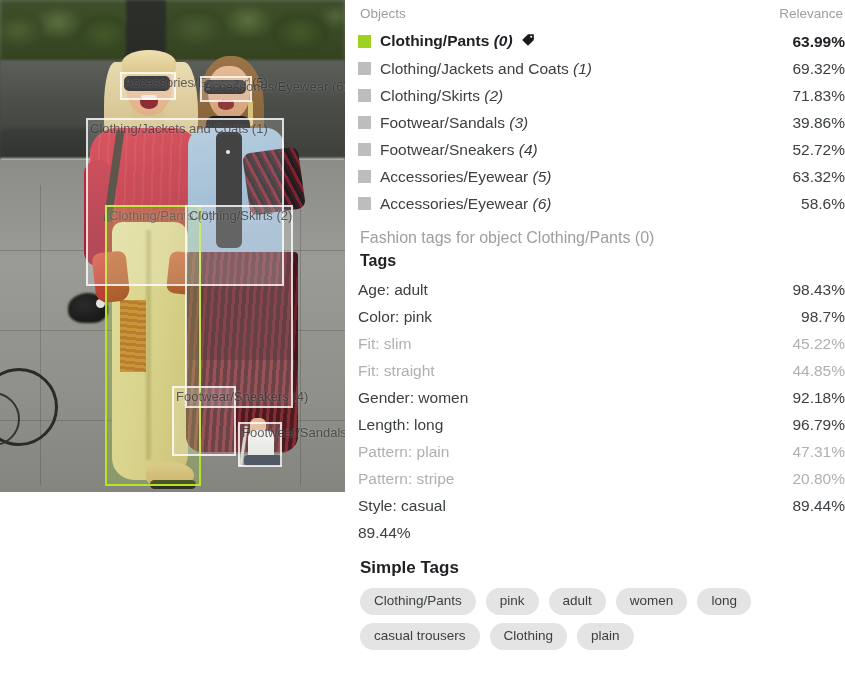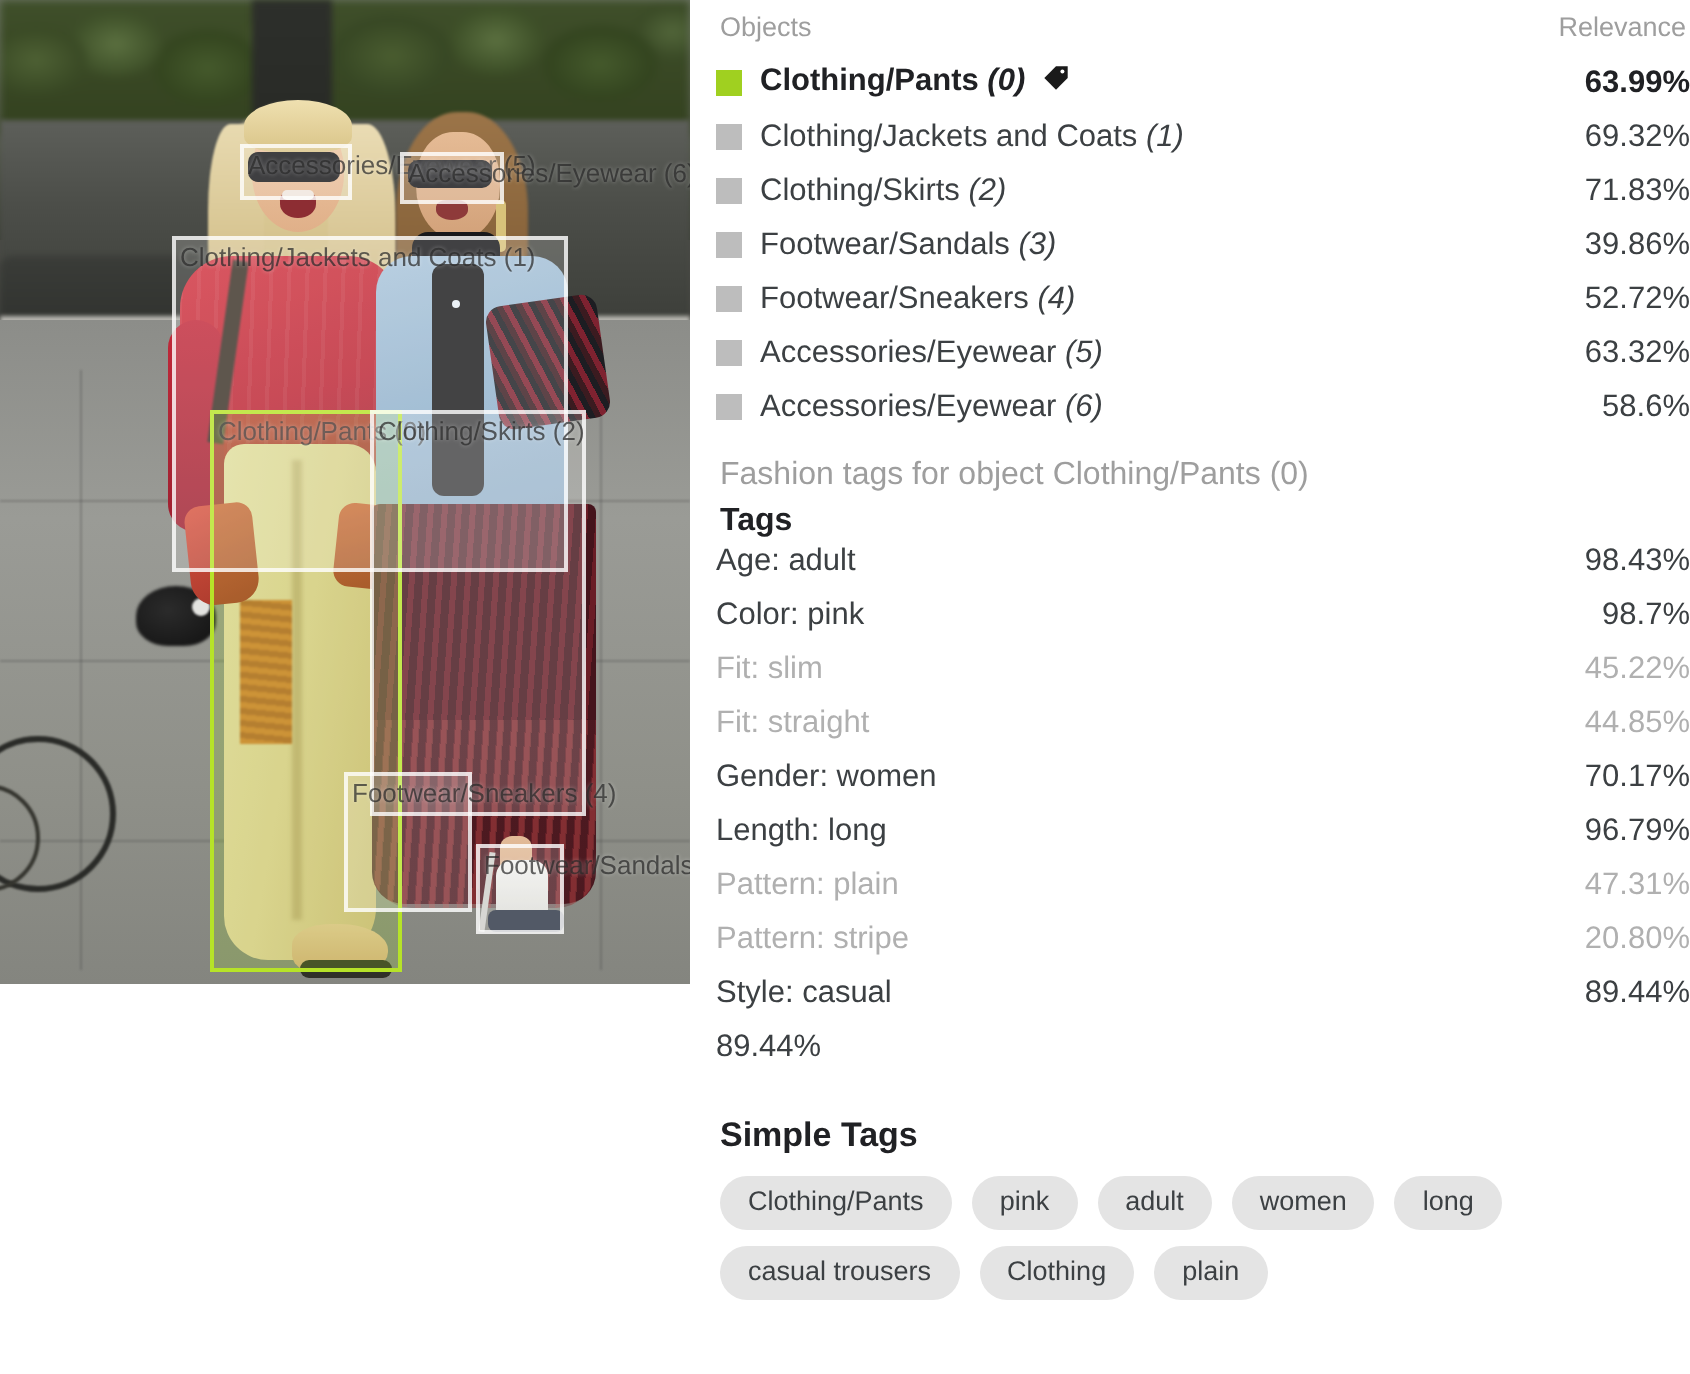--- a/index.html
+++ b/index.html
@@ -189,21 +189,21 @@
   .obj-row .pct { flex: 0 0 auto; text-align: right; }
   .tagicon { display:inline-block; margin-left: 8px; vertical-align: -1px; }
 
   .subhead {
     font-size: 16px; color: #9e9e9e; padding: 12px 2px 4px 2px;
   }
   .blockhead {
     font-size: 16px; font-weight: bold; color: #202124; padding: 1px 2px 2px 2px;
   }
   .tag-row {
-    display: flex; justify-content: space-between; align-items: flex-start;
+    display: flex; justify-content: space-between; align-items: flex-end;
     height: 27px; font-size: 15.5px; color: #3c4043;
   }
   .tag-row.dim { color: #b0b0b0; }
 
   .simple-head {
     font-size: 17px; font-weight: bold; color: #202124; padding: 16px 2px 10px 2px;
   }
   .pills { display: flex; flex-wrap: wrap; gap: 8px 10px; padding-left: 2px; width: 470px; }
   .pill {
     background: #e4e4e4; color: #3c4043;
@@ -359,21 +359,21 @@
         <div class="tag-row dim">
           <span>Fit: slim</span>
           <span>45.22%</span>
         </div>
         <div class="tag-row dim">
           <span>Fit: straight</span>
           <span>44.85%</span>
         </div>
         <div class="tag-row">
           <span>Gender: women</span>
-          <span>70.17%</span>
+          <span>92.18%</span>
         </div>
         <div class="tag-row">
           <span>Length: long</span>
           <span>96.79%</span>
         </div>
         <div class="tag-row dim">
           <span>Pattern: plain</span>
           <span>47.31%</span>
         </div>
         <div class="tag-row dim">

